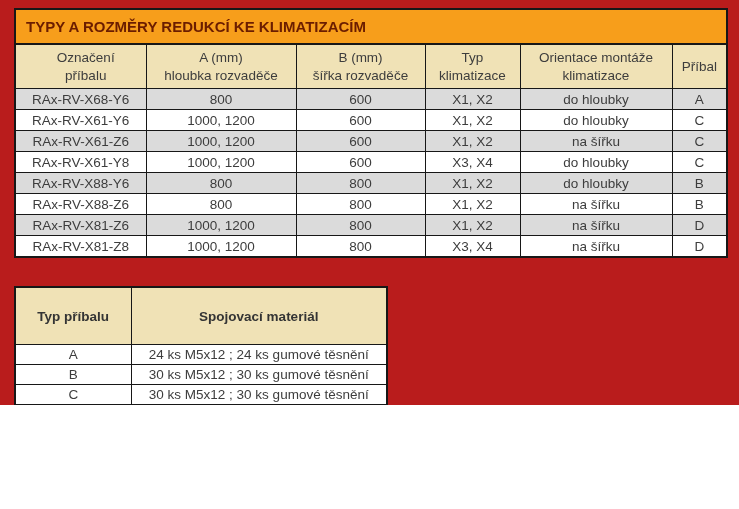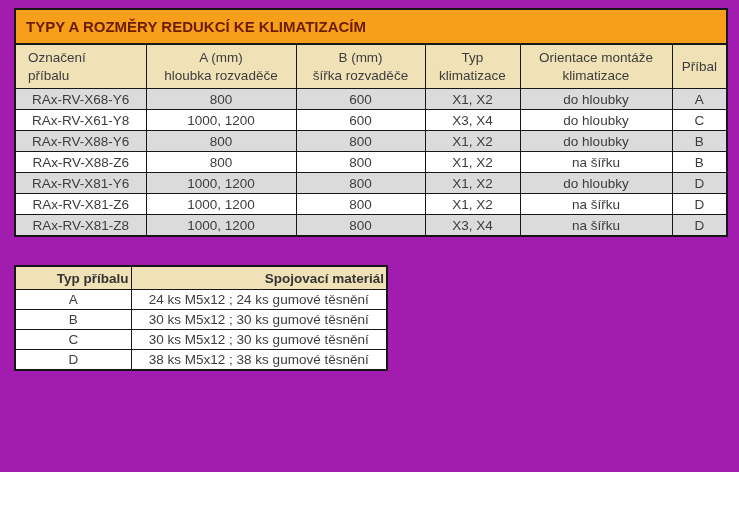--- a/index.html
+++ b/index.html
@@ -1,20 +1,20 @@
 <!DOCTYPE html>
 <html><head>
 <meta charset="utf-8">
 <style>
   html,body { margin:0; padding:0; background:#ffffff; }
   .page {
     position: relative;
     width: 739px;
-    height: 472px;
-    background: #a21caf;
+    height: 405px;
+    background: #b91c1c;
     font-family: "Liberation Sans", sans-serif;
     overflow: hidden;
   }
   table {
     border-collapse: collapse;
     table-layout: fixed;
   }
   table.main {
     margin: 8px 0 0 14px;
     width: 712px;
@@ -38,37 +38,37 @@
   table.main thead th {
     background: #F0E2B6;
     color: #3D3D3D;
     font-weight: normal;
     font-size: 13.5px;
     text-align: center;
     padding: 4px 2px;
     height: 34px;
     line-height: 1.3;
   }
-  table.main thead th.col-product { text-align: left; padding-left: 12px; }
+  table.main thead th.col-product { text-align: center; padding-left: 12px; }
   table.main tbody td {
     color: #3D3D3D;
     font-size: 13.5px;
     text-align: center;
     padding: 0 4px;
     height: 20px;
     background: #ffffff;
   }
   table.main tbody tr:nth-child(odd) td { background: #DBDBDB; }
   table.accessory thead th {
     background: #F0E2B6;
     color: #343434;
     font-weight: bold;
     font-size: 13.5px;
-    text-align: right;
-    padding: 2px;
+    text-align: center;
+    padding: 19px;
     height: 18px;
   }
   table.accessory tbody td {
     color: #3D3D3D;
     font-size: 13.5px;
     text-align: center;
     padding: 0 4px;
     height: 19px;
     background: #ffffff;
   }
@@ -120,20 +120,36 @@
     <tbody id="main-rows">
         <tr>
           <td>RAx-RV-X68-Y6</td>
           <td>800</td>
           <td>600</td>
           <td>X1, X2</td>
           <td>do hloubky</td>
           <td>A</td>
         </tr>
         <tr>
+          <td>RAx-RV-X61-Y6</td>
+          <td>1000, 1200</td>
+          <td>600</td>
+          <td>X1, X2</td>
+          <td>do hloubky</td>
+          <td>C</td>
+        </tr>
+        <tr>
+          <td>RAx-RV-X61-Z6</td>
+          <td>1000, 1200</td>
+          <td>600</td>
+          <td>X1, X2</td>
+          <td>na šířku</td>
+          <td>C</td>
+        </tr>
+        <tr>
           <td>RAx-RV-X61-Y8</td>
           <td>1000, 1200</td>
           <td>600</td>
           <td>X3, X4</td>
           <td>do hloubky</td>
           <td>C</td>
         </tr>
         <tr>
           <td>RAx-RV-X88-Y6</td>
           <td>800</td>
@@ -142,28 +158,20 @@
           <td>do hloubky</td>
           <td>B</td>
         </tr>
         <tr>
           <td>RAx-RV-X88-Z6</td>
           <td>800</td>
           <td>800</td>
           <td>X1, X2</td>
           <td>na šířku</td>
           <td>B</td>
-        </tr>
-        <tr>
-          <td>RAx-RV-X81-Y6</td>
-          <td>1000, 1200</td>
-          <td>800</td>
-          <td>X1, X2</td>
-          <td>do hloubky</td>
-          <td>D</td>
         </tr>
         <tr>
           <td>RAx-RV-X81-Z6</td>
           <td>1000, 1200</td>
           <td>800</td>
           <td>X1, X2</td>
           <td>na šířku</td>
           <td>D</td>
         </tr>
         <tr>

